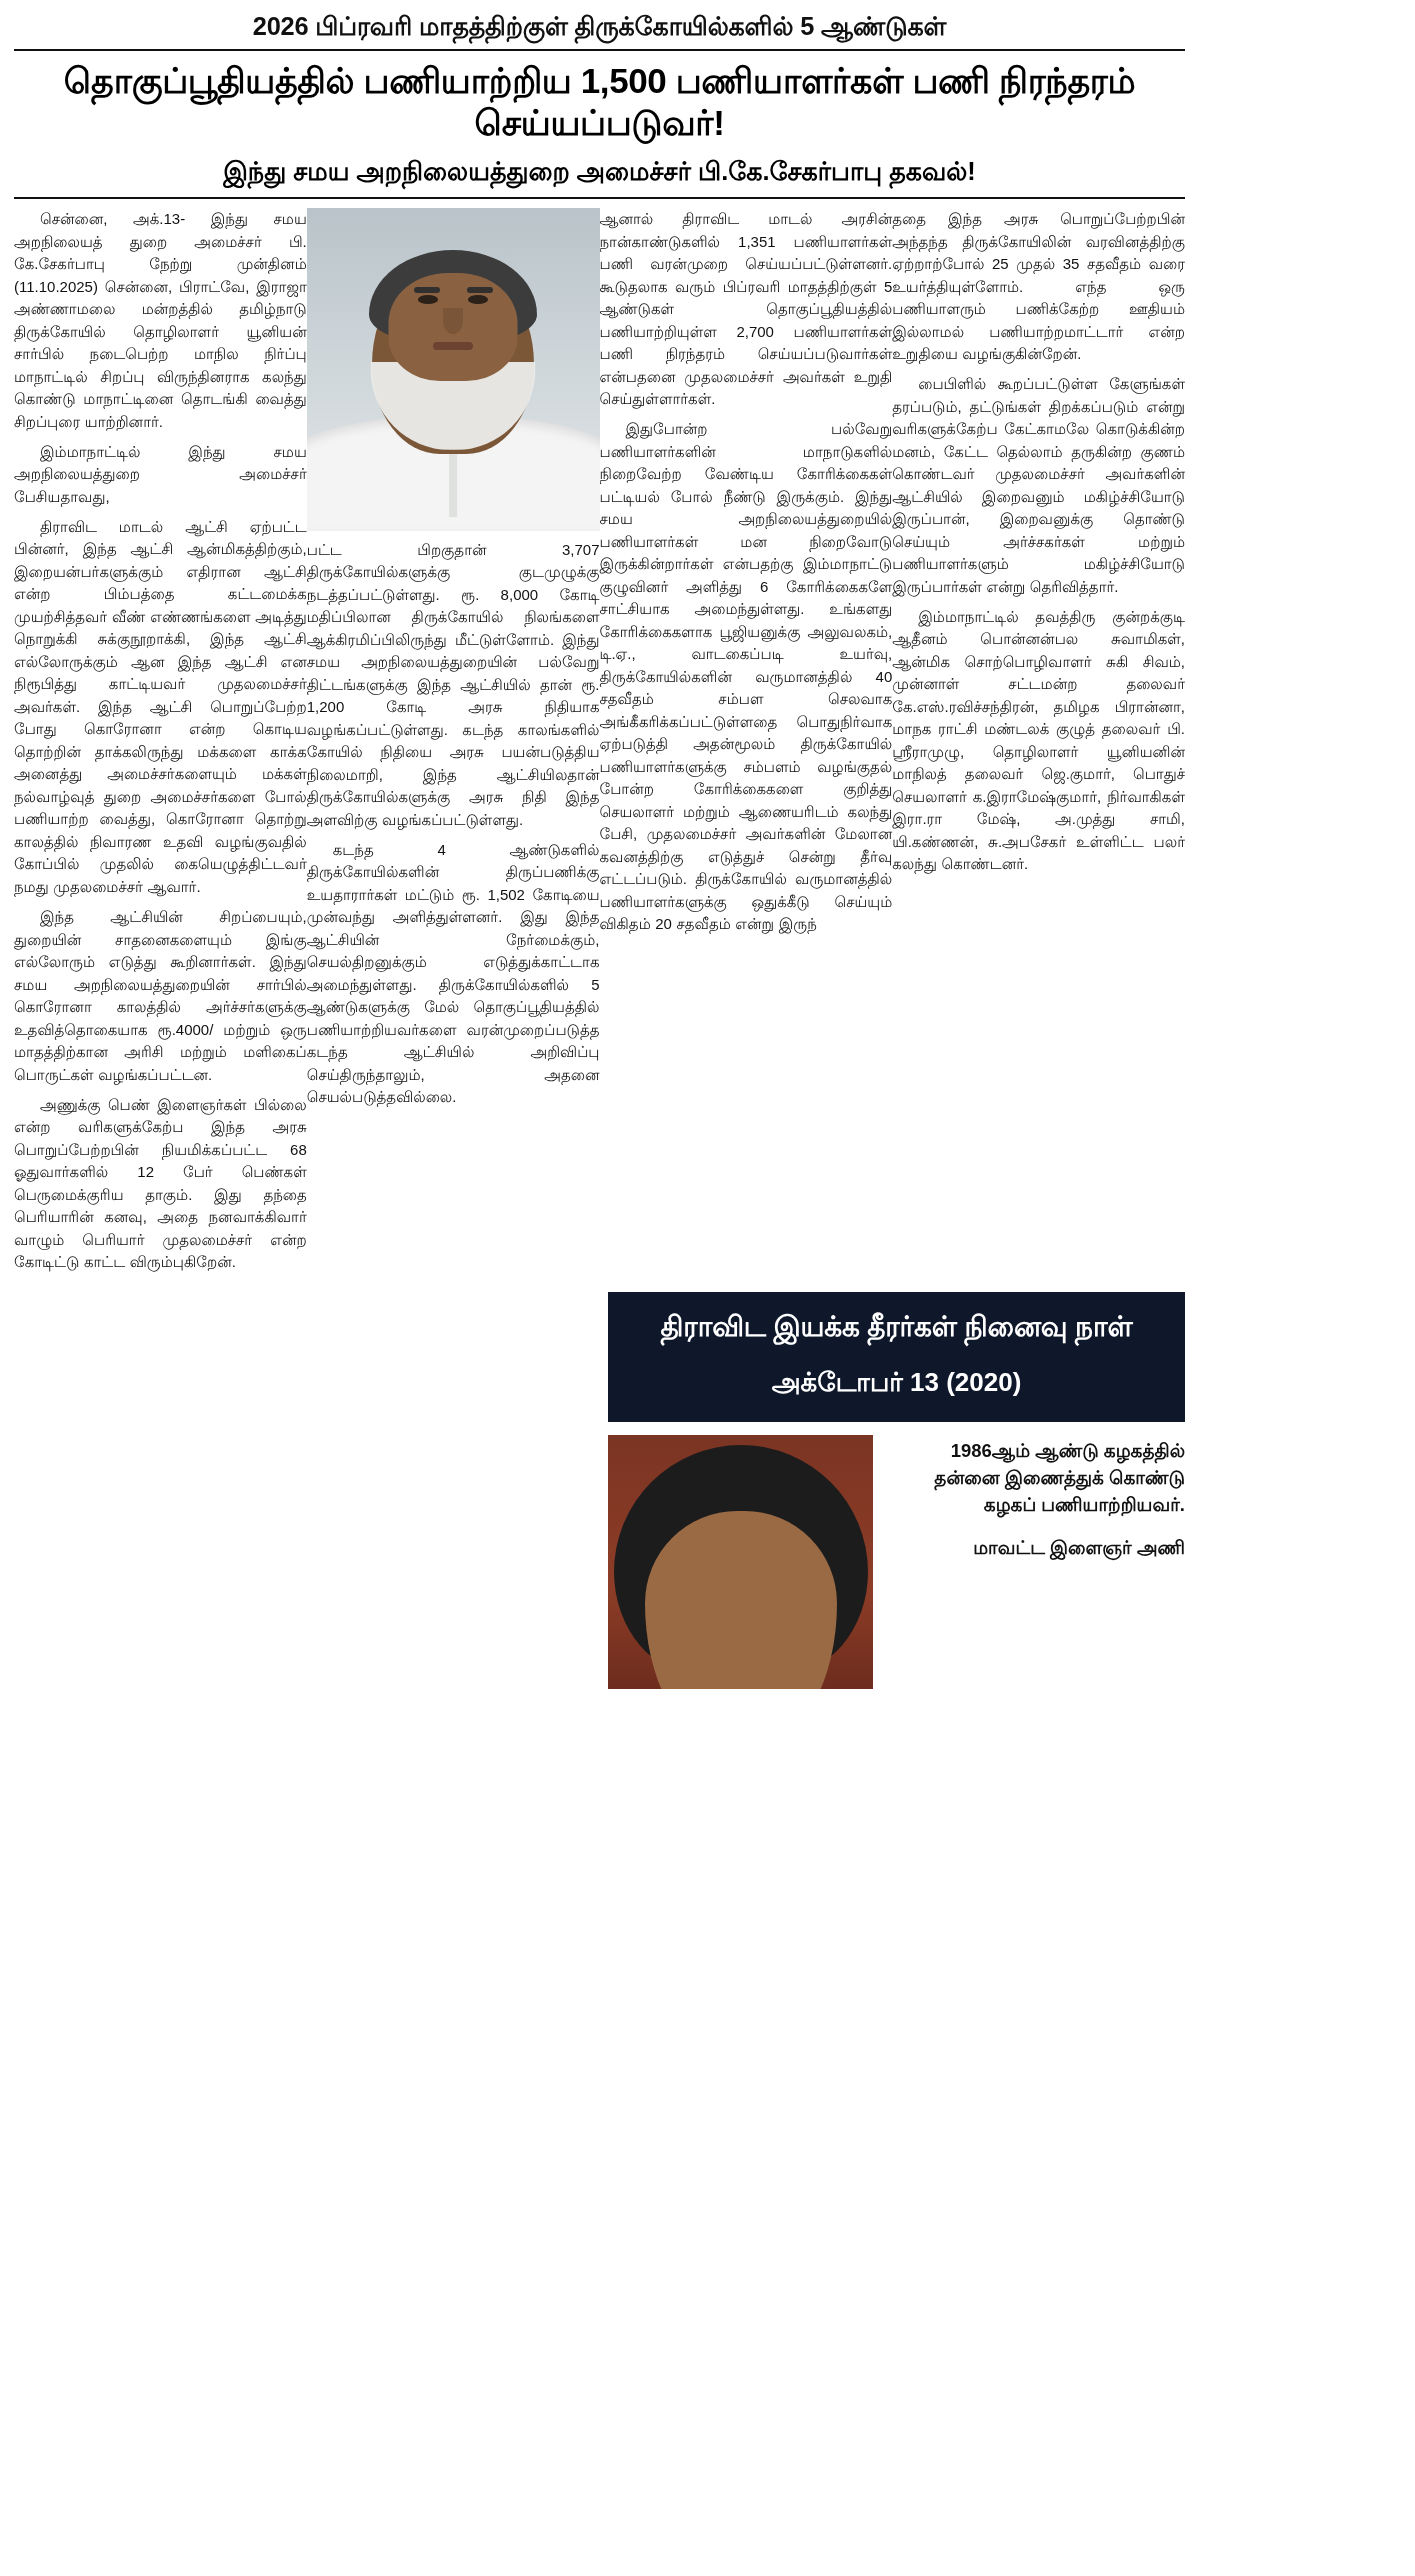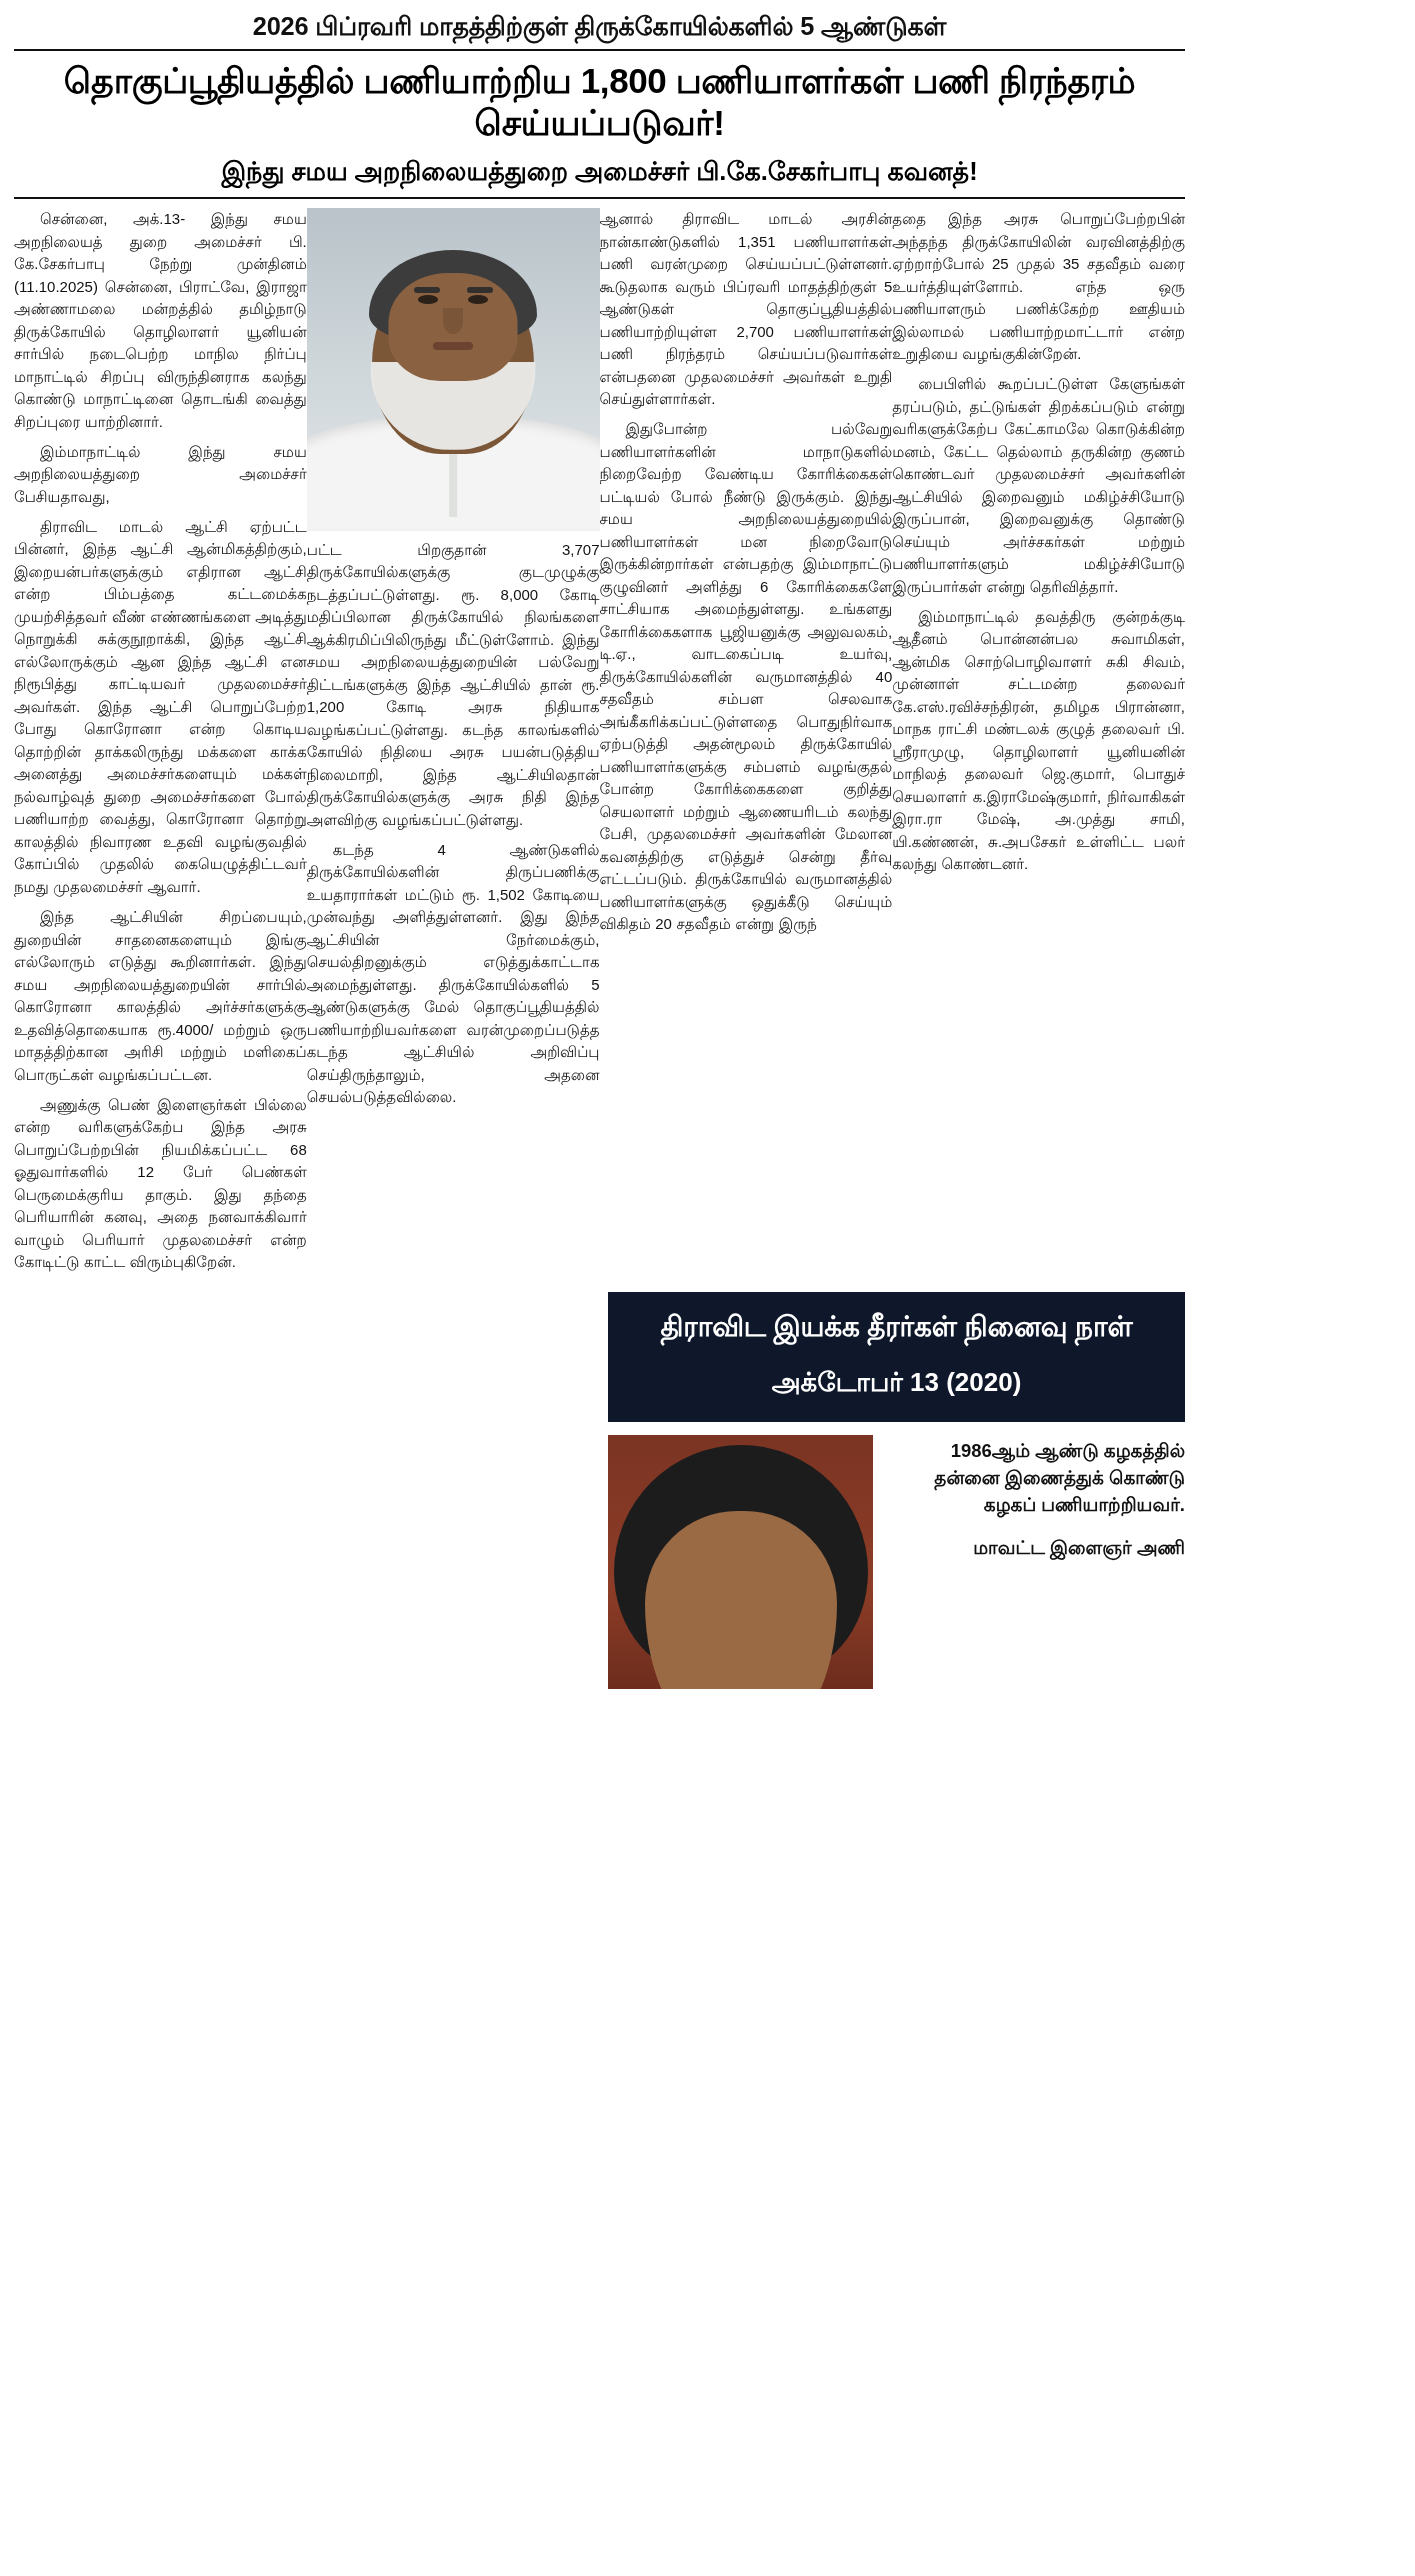--- a/index.html
+++ b/index.html
@@ -234,22 +234,22 @@
   }
 </style>
 </head>
 <body>
 
 <div class="page">
 
   <div class="kicker">2026 பிப்ரவரி மாதத்திற்குள் திருக்கோயில்களில்  5 ஆண்டுகள்</div>
   <hr class="rule-under-kicker">
 
-  <div class="headline-main">தொகுப்பூதியத்தில் பணியாற்றிய 1,800 பணியாளர்கள் பணி நிரந்தரம் செய்யப்படுவர்!</div>
-  <div class="headline-sub">இந்து சமய அறநிலையத்துறை அமைச்சர் பி.கே.சேகர்பாபு கவனத்!</div>
+  <div class="headline-main">தொகுப்பூதியத்தில் பணியாற்றிய 1,500 பணியாளர்கள் பணி நிரந்தரம் செய்யப்படுவர்!</div>
+  <div class="headline-sub">இந்து சமய அறநிலையத்துறை அமைச்சர் பி.கே.சேகர்பாபு தகவல்!</div>
   <hr class="rule-under-head">
 
   <div class="cols">
 
     <div class="col">
       <p class="indent">சென்னை, அக்.13- இந்து சமய அறநிலையத் துறை அமைச்சர் பி. கே.சேகர்பாபு நேற்று முன்தினம் (11.10.2025) சென்னை, பிராட்வே, இராஜா அண்ணாமலை மன்றத்தில் தமிழ்நாடு திருக்கோயில் தொழிலாளர் யூனியன் சார்பில் நடைபெற்ற மாநில நிர்ப்பு மாநாட்டில் சிறப்பு விருந்தினராக கலந்து கொண்டு மாநாட்டினை தொடங்கி வைத்து சிறப்புரை யாற்றினார்.</p>
       <p class="indent">இம்மாநாட்டில் இந்து சமய அறநிலையத்துறை அமைச்சர் பேசியதாவது,</p>
       <p class="indent">திராவிட மாடல் ஆட்சி ஏற்பட்ட பின்னர், இந்த ஆட்சி ஆன்மிகத்திற்கும், இறையன்பர்களுக்கும் எதிரான ஆட்சி என்ற பிம்பத்தை கட்டமைக்க முயற்சித்தவர் வீண் எண்ணங்களை அடித்து நொறுக்கி சுக்குநூறாக்கி, இந்த ஆட்சி எல்லோருக்கும் ஆன இந்த ஆட்சி என நிரூபித்து காட்டியவர் முதலமைச்சர் அவர்கள். இந்த ஆட்சி பொறுப்பேற்ற போது கொரோனா என்ற கொடிய தொற்றின் தாக்கலிருந்து மக்களை காக்க அனைத்து அமைச்சர்களையும் மக்கள் நல்வாழ்வுத் துறை அமைச்சர்களை போல் பணியாற்ற வைத்து, கொரோனா தொற்று காலத்தில் நிவாரண உதவி வழங்குவதில் கோப்பில் முதலில் கையெழுத்திட்டவர் நமது முதலமைச்சர் ஆவார்.</p>
       <p class="indent">இந்த ஆட்சியின் சிறப்பையும், துறையின் சாதனைகளையும் இங்கு எல்லோரும் எடுத்து கூறினார்கள். இந்து சமய அறநிலையத்துறையின் சார்பில் கொரோனா காலத்தில் அர்ச்சர்களுக்கு உதவித்தொகையாக ரூ.4000/ மற்றும் ஒரு மாதத்திற்கான அரிசி மற்றும் மளிகைப் பொருட்கள் வழங்கப்பட்டன.</p>
       <p class="indent">அணுக்கு பெண் இளைஞர்கள் பில்லை என்ற வரிகளுக்கேற்ப இந்த அரசு பொறுப்பேற்றபின் நியமிக்கப்பட்ட 68 ஓதுவார்களில் 12 பேர் பெண்கள் பெருமைக்குரிய தாகும். இது தந்தை பெரியாரின் கனவு, அதை நனவாக்கிவார் வாழும் பெரியார் முதலமைச்சர் என்ற கோடிட்டு காட்ட விரும்புகிறேன்.</p>

